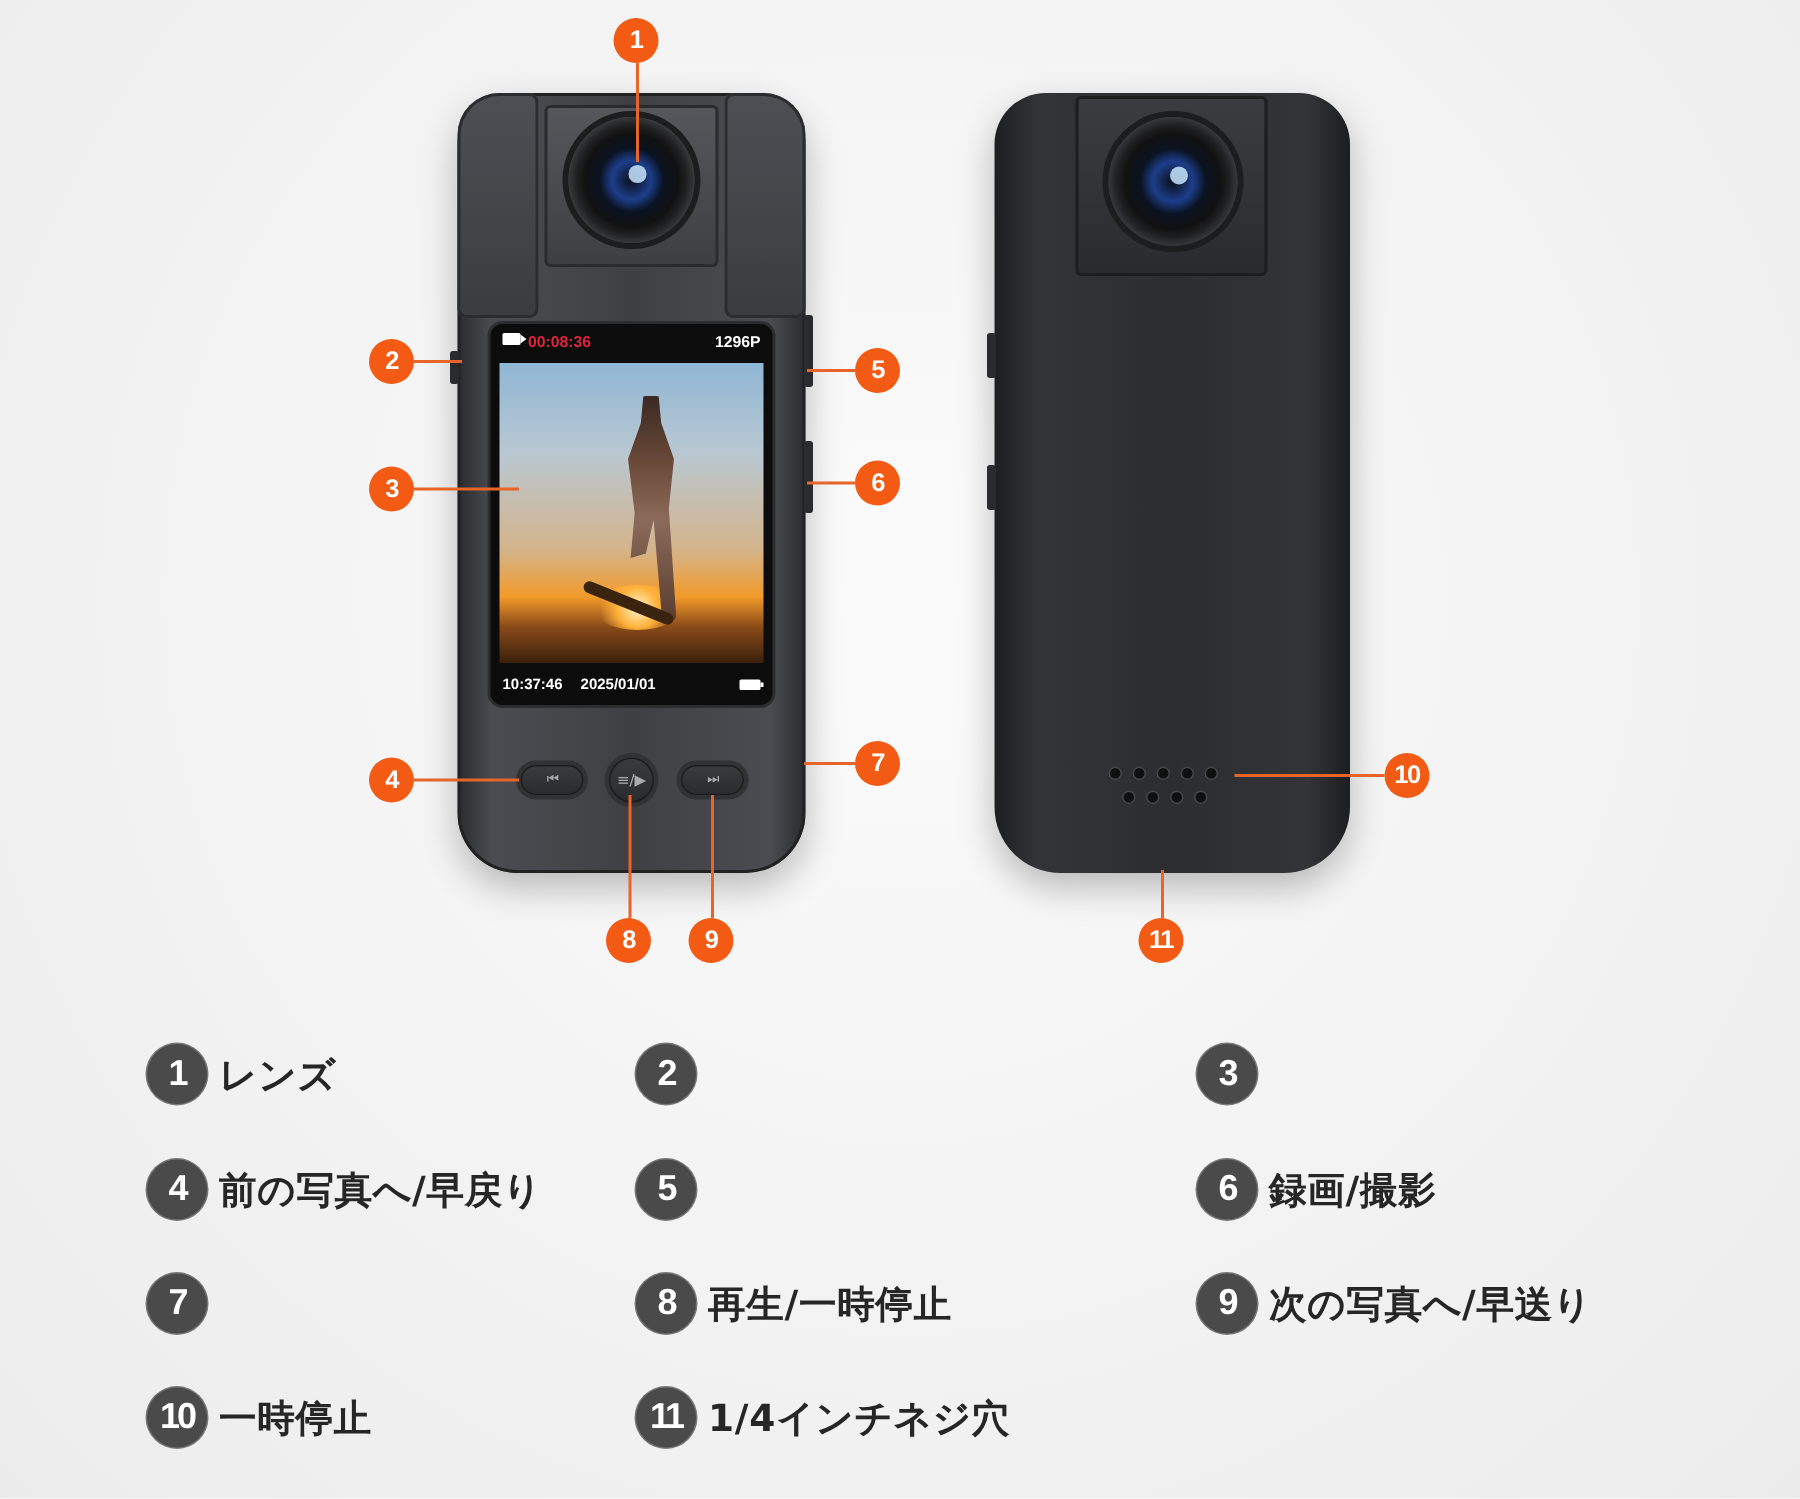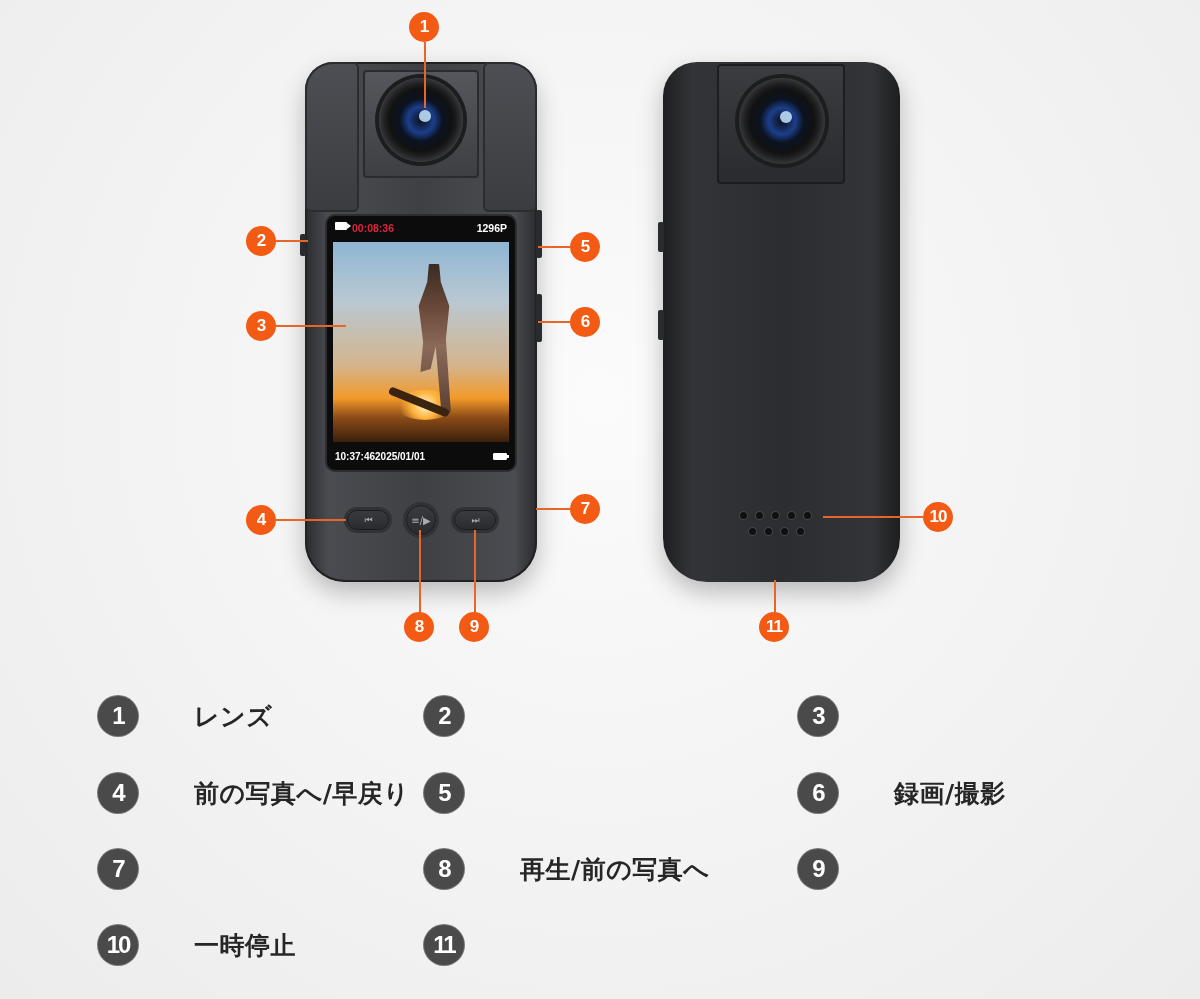--- a/index.html
+++ b/index.html
@@ -81,21 +81,21 @@
   }
   .status-top .rec-icon { width: 12px; height: 8px; background: #fff; border-radius: 1px; position: relative; margin-right: 5px; }
   .status-top .rec-icon::after {
     content: ""; position: absolute; right: -4px; top: 1px; border-left: 4px solid #fff;
     border-top: 3px solid transparent; border-bottom: 3px solid transparent;
   }
   .status-top .rec-time { color: #e0253b; }
   .status-top .res { color: #fff; margin-left: auto; }
   .status-bottom {
     position: absolute; left: 8px; bottom: 6px; right: 8px; height: 16px;
-    display: flex; align-items: center; font-size: 10px; font-weight: bold; color: #fff;
+    display: flex; align-items: center; gap: 12px; font-size: 10px; font-weight: bold; color: #fff;
     font-family: "Liberation Sans", sans-serif;
   }
   .status-bottom .battery { margin-left: auto; width: 14px; height: 7px; border: 1px solid #fff; border-radius: 1px; background: #fff; position: relative; }
   .status-bottom .battery::after { content: ""; position: absolute; right: -3px; top: 1px; width: 2px; height: 3px; background: #fff; }
 
   .btn-pill {
     position: absolute; width: 42px; height: 20px; border-radius: 10px;
     background: linear-gradient(180deg, #3a3b3e, #2a2b2e); border: 1px solid #1a1b1c;
     box-shadow: 0 0 0 3px #313235;
     display: flex; align-items: center; justify-content: center;
@@ -129,21 +129,21 @@
   }
   .legend-num {
     width: 40px; height: 40px; border-radius: 50%; background: #4a4a4a;
     color: #fff; font-weight: bold; font-size: 24px;
     font-family: "Liberation Sans", sans-serif;
     display: flex; align-items: center; justify-content: center; letter-spacing: -2px;
     box-shadow: 0 0 0 1px #777;
   }
   .legend-text {
     font-size: 25px; font-weight: bold; color: #262626; white-space: nowrap;
-    font-family: "DejaVu Sans", sans-serif; letter-spacing: 0.5px; margin-left: 48px;
+    font-family: "DejaVu Sans", sans-serif; letter-spacing: 0.5px;
   }
 </style>
 </head>
 <body>
 
 <div class="cam-front">
   <div class="ear-l"></div>
   <div class="ear-r"></div>
   <div class="lens-housing">
     <div class="lens" style="left:14px;top:6px;width:84px;height:84px;"></div>
@@ -248,25 +248,27 @@
 <div class="legend-item" style="left:798px;top:773px;">
   <span class="legend-num">6</span>
   <span class="legend-text">録画/撮影</span>
 </div>
 
 <div class="legend-item" style="left:98px;top:849px;">
   <span class="legend-num">7</span>
 </div>
 <div class="legend-item" style="left:424px;top:849px;">
   <span class="legend-num">8</span>
-  <span class="legend-text">再生/前の写真へ</span>
+  <span class="legend-text">再生/一時停止</span>
 </div>
 <div class="legend-item" style="left:798px;top:849px;">
   <span class="legend-num">9</span>
+  <span class="legend-text">次の写真へ/早送り</span>
 </div>
 
 <div class="legend-item" style="left:98px;top:925px;">
   <span class="legend-num">10</span>
   <span class="legend-text">一時停止</span>
 </div>
 <div class="legend-item" style="left:424px;top:925px;">
   <span class="legend-num">11</span>
+  <span class="legend-text">1/4インチネジ穴</span>
 </div>
 
 </body></html>

